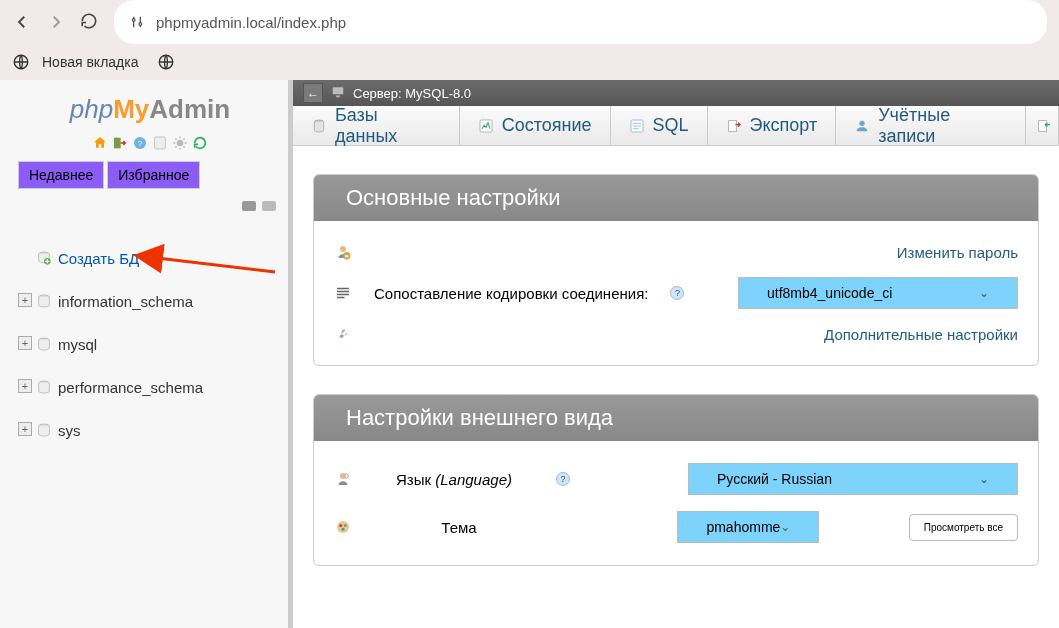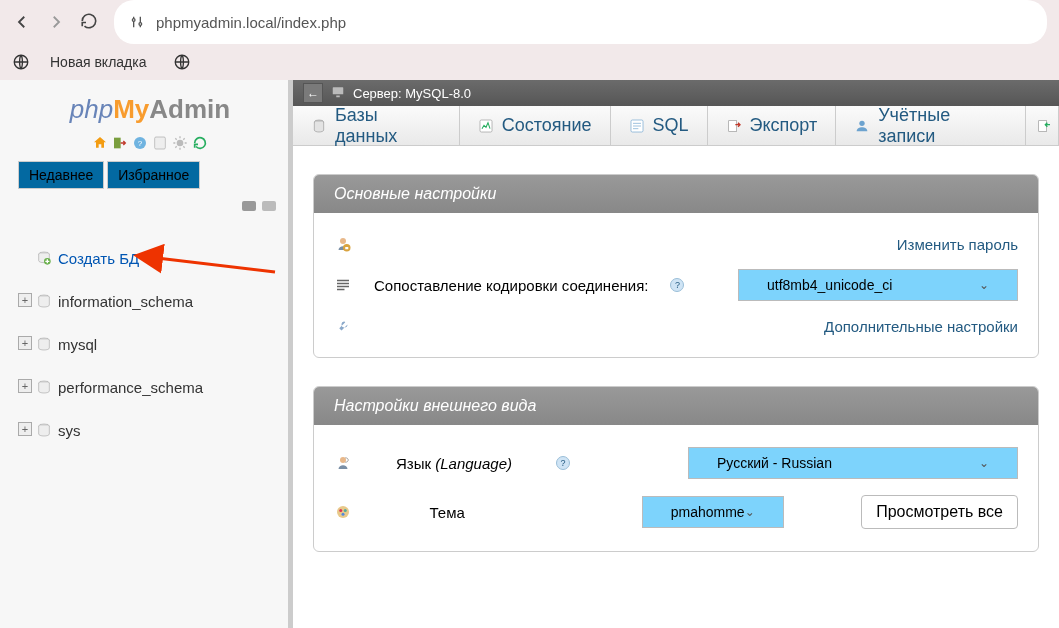--- a/index.html
+++ b/index.html
@@ -5,35 +5,35 @@
 * { box-sizing: border-box; margin: 0; padding: 0; font-family: sans-serif; }
 body { width: 1059px; height: 628px; background: #f2e9ea; overflow: hidden; }
 
 
 .browser-bar { height: 44px; display: flex; align-items: center; padding: 0 12px; gap: 14px; }
 .nav-arrow { width: 20px; height: 20px; display: flex; align-items: center; justify-content: center; color: #444; cursor: pointer; font-size: 20px; }
 .reload { width: 20px; height: 20px; cursor: pointer; }
 .url-bar { flex: 1; background: #fff; border-radius: 20px; height: 44px; display: flex; align-items: center; padding: 0 14px; gap: 10px; color: #555; font-size: 15px; }
 .url-icon { width: 18px; height: 18px; display:flex; align-items:center; justify-content:center; }
 
-.bookmark-bar { height: 36px; display: flex; align-items: center; padding: 0 12px; gap: 20px; font-size: 14px; color: #333; }
+.bookmark-bar { height: 36px; display: flex; align-items: center; padding: 0 12px; gap: 12px; font-size: 14px; color: #333; }
 .globe { width: 18px; height: 18px; }
 
 
 .app { display: flex; height: calc(628px - 80px); }
 .sidebar { width: 289px; background: #f7f7f7; border-right: 1px solid #ccc; padding-left: 12px; }
 .logo { text-align: center; padding: 14px 0 6px; font-size: 26px; font-weight: bold; }
 .logo .p1 { color: #6884b8; font-style: italic; font-weight: normal; }
 .logo .p2 { color: #f89c2e; }
 .logo .p3 { color: #888; }
 .mini-icons { text-align: center; padding: 4px 0 10px; display:flex; justify-content:center; gap:4px; }
 .mini-icons span { width:16px; height:16px; display:inline-block; }
 
 .nav-tabs { display: flex; padding: 0 6px; gap: 3px; }
-.nav-tab { background: #0369a1; border: 1px solid #ccc; padding: 5px 10px; font-size: 14px; cursor: pointer; }
+.nav-tab { background: #8b5cf6; border: 1px solid #ccc; padding: 5px 10px; font-size: 14px; cursor: pointer; }
 
 .sidebar-tools { text-align: right; padding: 8px 12px; }
 .tool-btn { display:inline-block; width:14px; height:10px; background:#999; border-radius:2px; margin-left:2px; }
 
 .tree { padding: 4px 6px; font-size: 15px; color: #333; }
 .tree-row { display: flex; padding: 3px 0; cursor: pointer; position: relative; margin-top: 20px; }
 .tree-row .expand { width:14px; height:14px; border:1px solid #aaa; background:#eee; display:flex; align-items:center; justify-content:center; font-size:11px; color:#666; margin-right:4px; }
 .tree-row .db-icon { width:16px; height:16px; margin-right:6px; }
 .tree-row.create { color:#0056b3; margin-left: 18px; }
 
@@ -44,31 +44,31 @@
 .content { flex: 1; background: #fff; position: relative; overflow: hidden; border-left: 4px solid #ccc; }
 .server-bar { background: linear-gradient(#6b6b6b,#565656); color: #fff; height: 26px; display: flex; align-items: center; padding: 0 10px; font-size: 13px; gap: 8px; }
 .back-btn { width: 20px; height: 20px; background:#7a7a7a; border:1px solid #555; display:flex; align-items:center; justify-content:center; cursor:pointer; font-size:12px; }
 
 .top-tabs { display: flex; background: linear-gradient(#f6f6f6,#e4e4e4); border-bottom:1px solid #ccc; height: 40px; }
 .top-tab { display:flex; align-items:center; padding: 0 18px; gap:8px; border-right:1px solid #ccc; font-size:18px; color:#235a81; cursor:pointer; background: linear-gradient(#fbfbfb,#e9e9e9); }
 .top-tab.cut { padding-right: 6px; padding-left: 10px; }
 .tab-icon { width:16px; height:16px; display:inline-block; }
 
 .panel { margin: 28px 20px 0 20px; border: 1px solid #ccc; border-radius: 6px; overflow:hidden; }
-.panel-header { background: linear-gradient(#999,#888); color: #fff; font-size: 16px; padding: 10px 20px; font-style: italic; }
+.panel-header { background: linear-gradient(#999,#888); color: #fff; font-size: 22px; padding: 10px 32px; }
 .panel-body { padding: 14px 20px; font-size: 15px; }
 .body-row { display: flex; align-items: center; gap: 22px; padding: 8px 0; justify-content: space-between; }
 .body-row a { color: #235a81; text-decoration: none; }
 .row-icon { width:18px; height:18px; display:inline-block; flex-shrink:0; }
 .help-icon { width:14px; height:14px; background:#cfe4f5; border:1px solid #9abed8; border-radius:50%; display:inline-flex; align-items:center; justify-content:center; font-size:9px; color:#235a81; }
 
 .select-box { border:1px solid #bbb; border-radius:0; padding: 7px 28px; display:flex; align-items:center; justify-content:space-between; min-width: 280px; cursor:pointer; font-size:14px; background:#7dd3fc; }
 .select-box .chev { font-size:12px; color:#555; }
 .select-small { min-width: 130px; }
-.btn-outline { border:1px solid #bbb; border-radius:4px; padding:7px 14px; background:#fff; cursor:pointer; font-size:16px; }
+.btn-outline { border:1px solid #bbb; border-radius:4px; padding:7px 14px; background:#fff; cursor:pointer; font-size:10px; }
 </style>
 </head>
 <body>
 
 <div class="browser-bar">
   <div class="nav-arrow">
     <svg width="18" height="18" viewBox="0 0 24 24" fill="none" stroke="#444" stroke-width="2.4">
         <path d="M15 5l-7 7 7 7"></path>
       </svg>
   </div>

